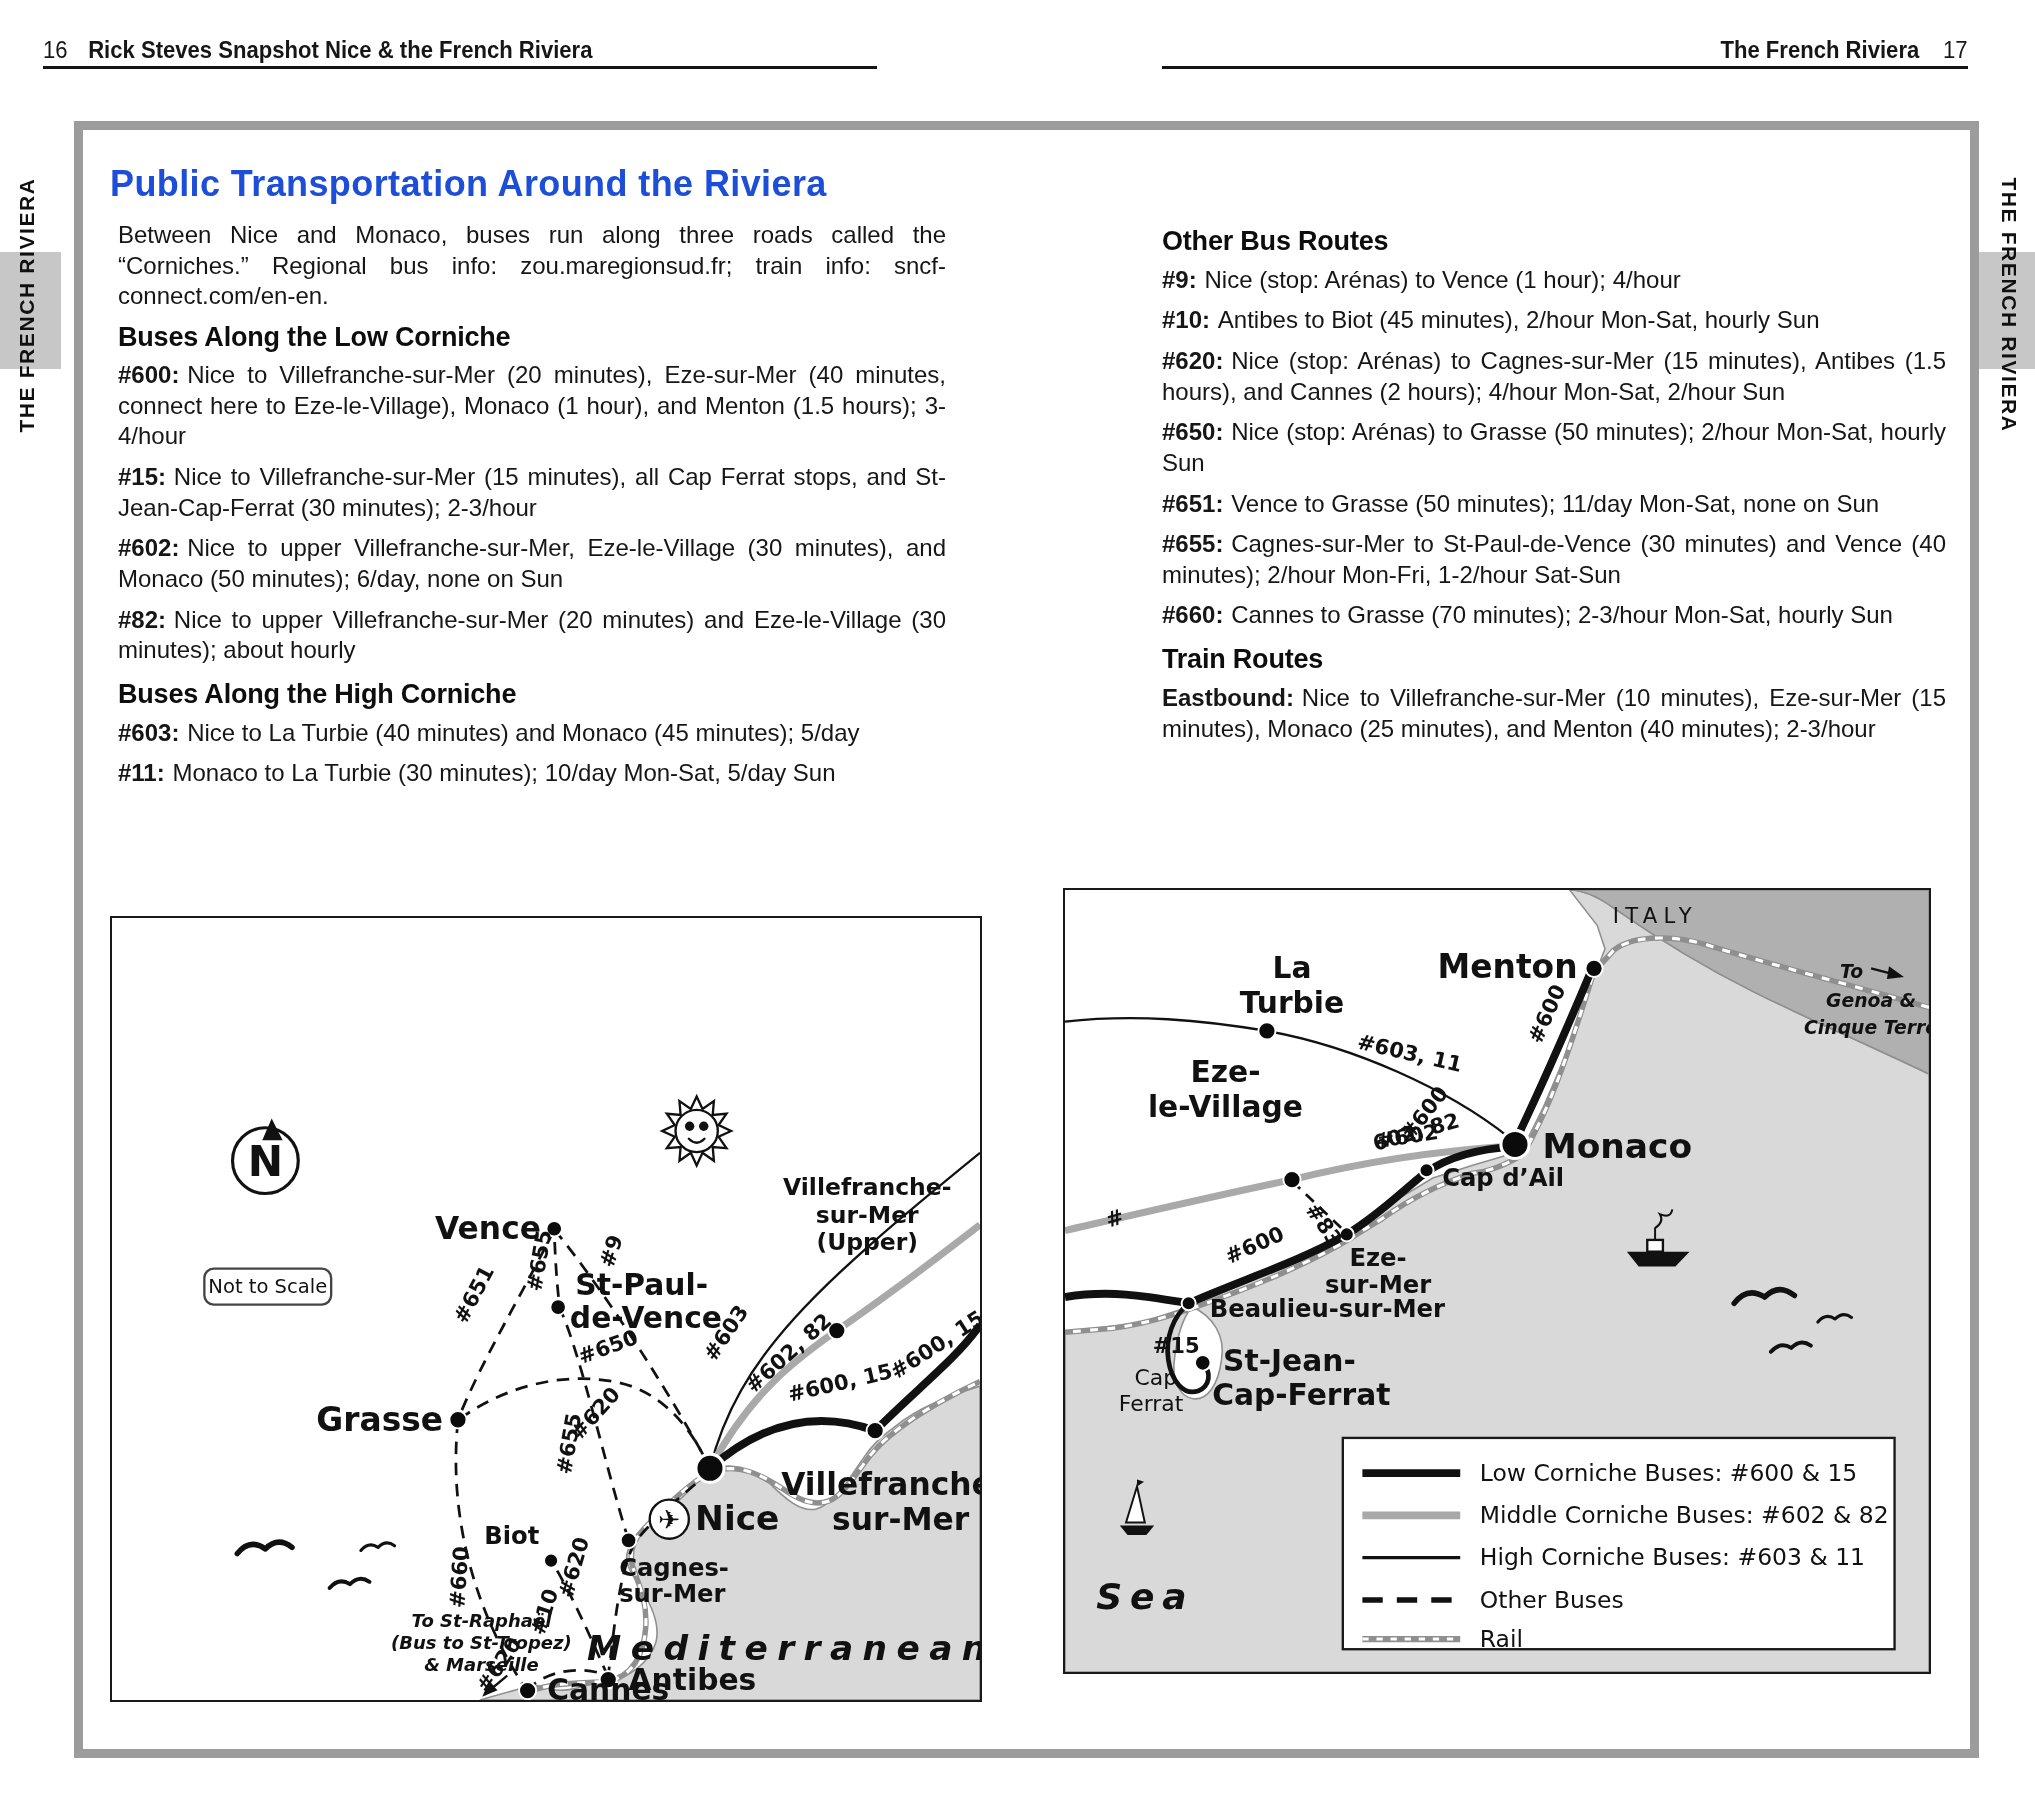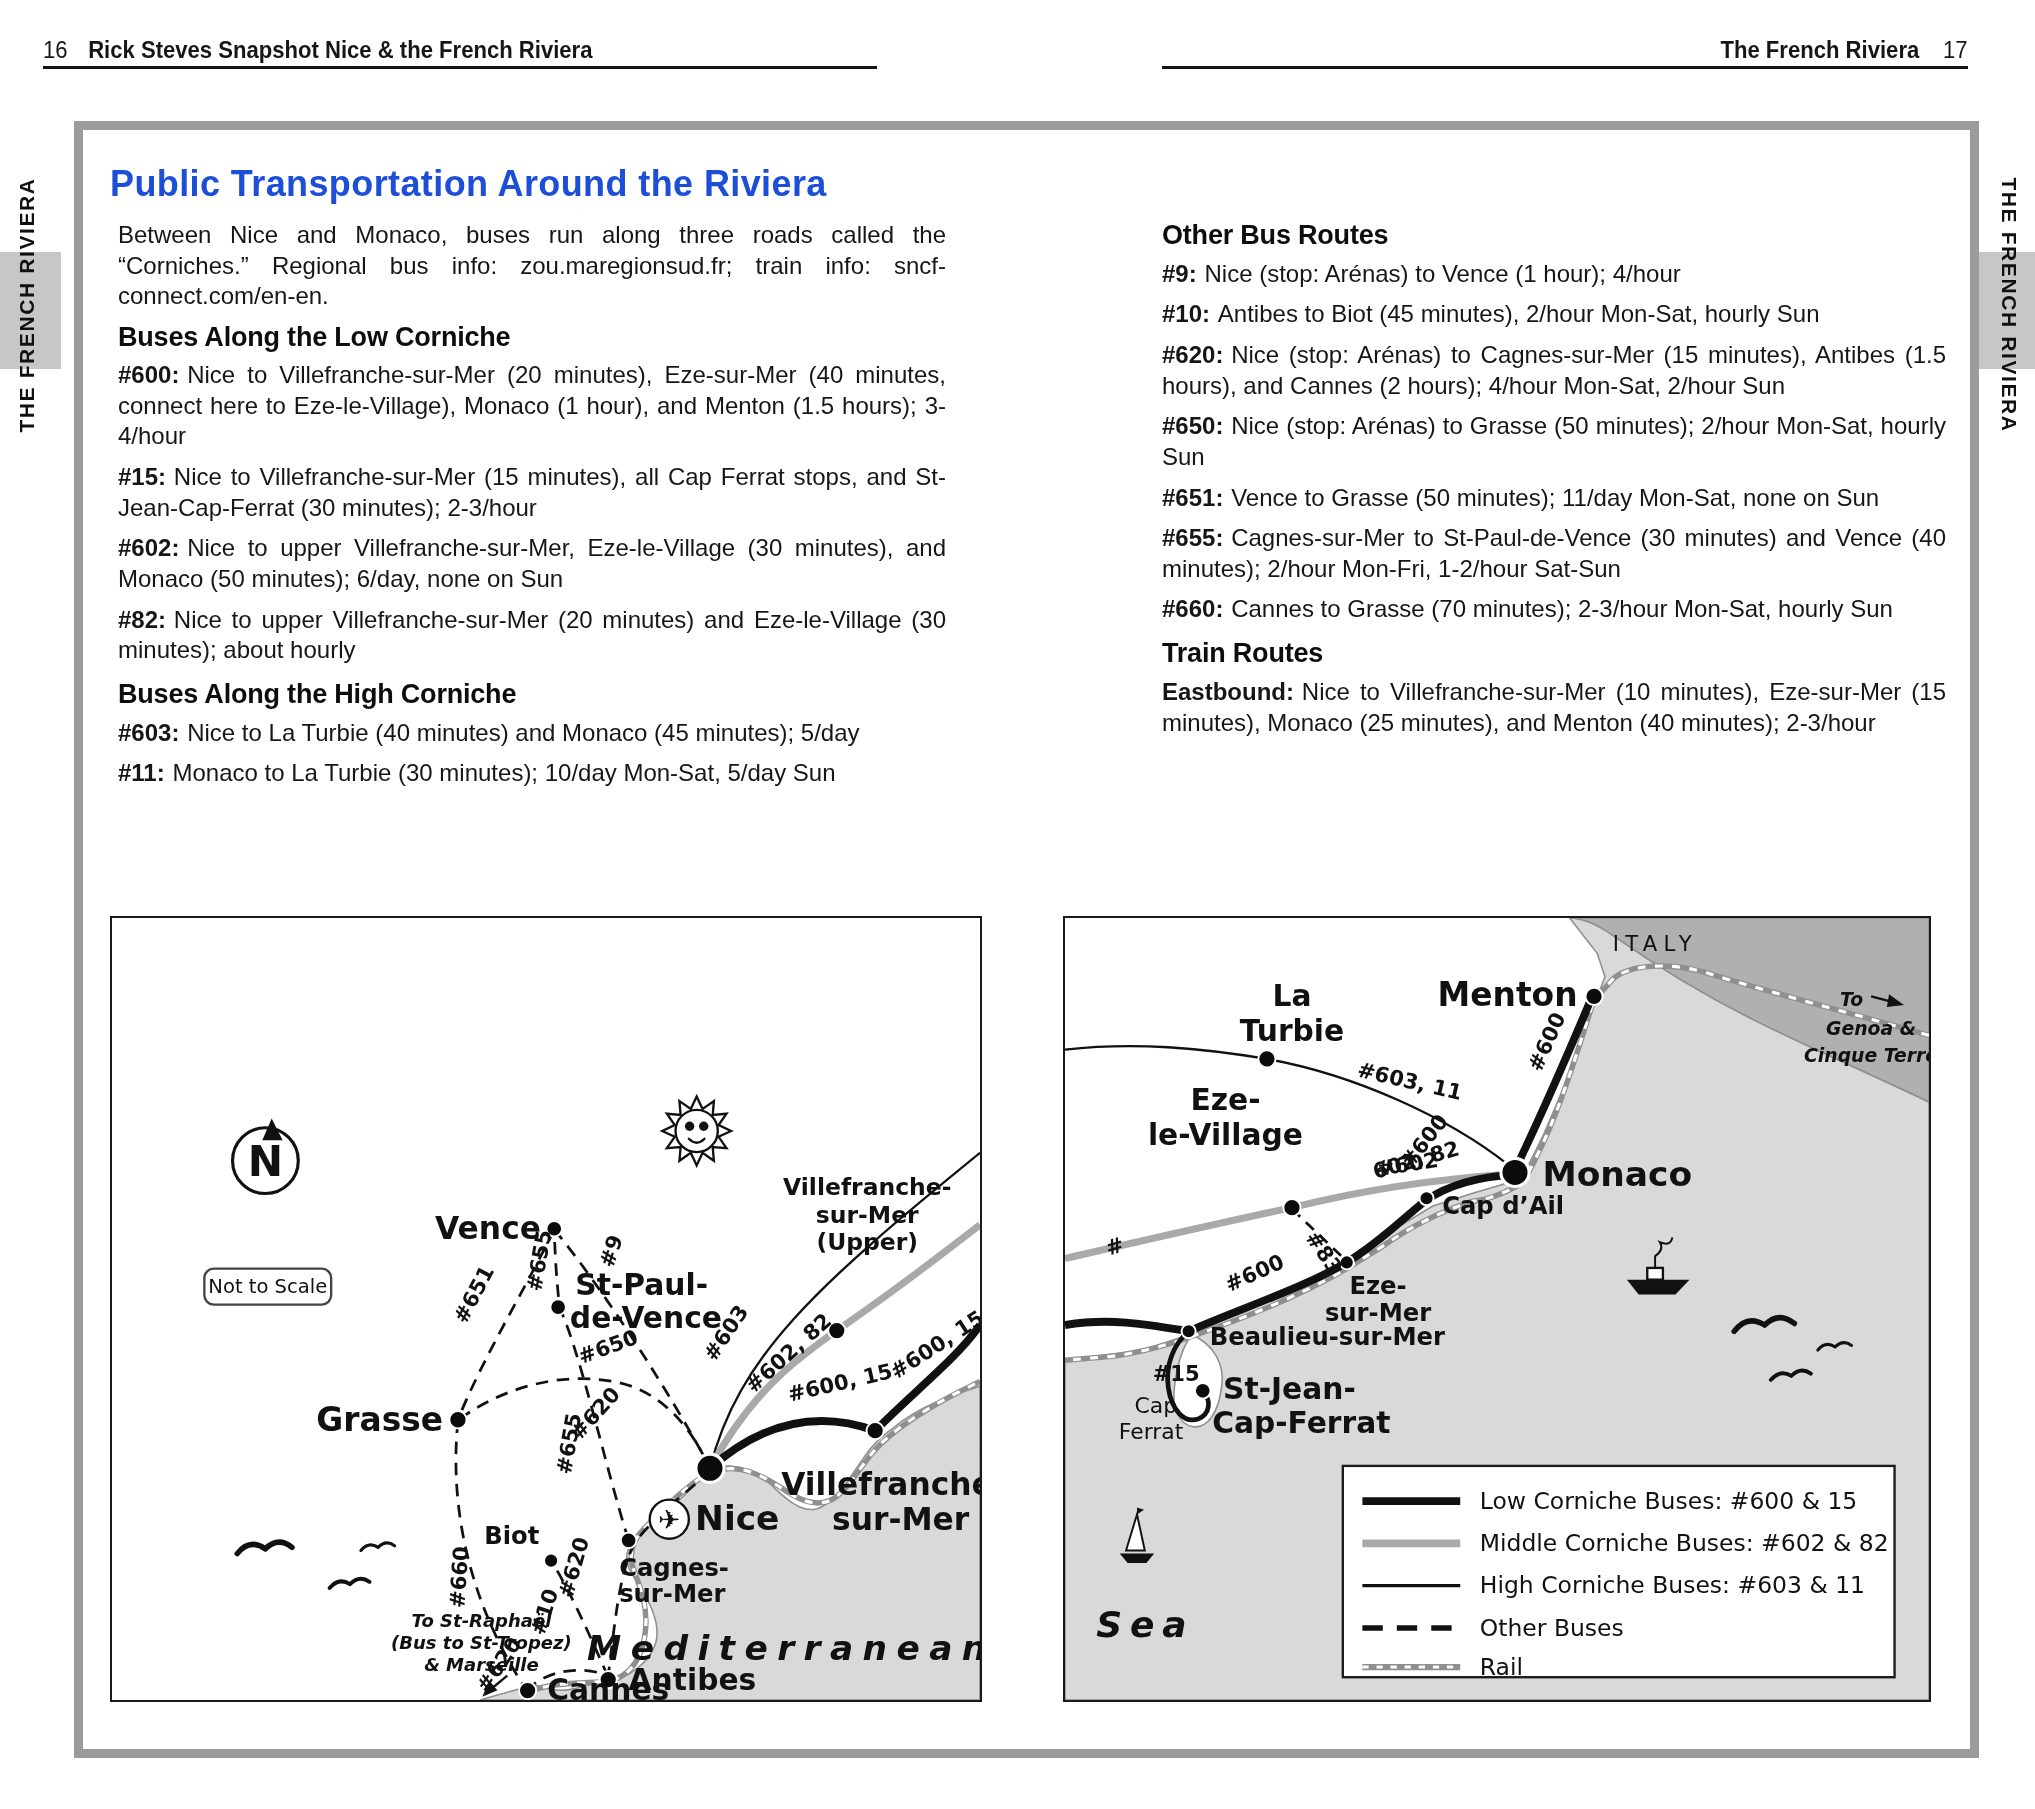--- a/index.html
+++ b/index.html
@@ -23,26 +23,26 @@
   .tabtext{top:293px;width:266px;text-align:center;font-weight:bold;font-size:21px;letter-spacing:1.6px;white-space:nowrap;color:#101010;}
   .tabtext-left{left:-106px;transform:rotate(-90deg);}
   .tabtext-right{left:1876px;transform:rotate(90deg);}
   
   .article-title{left:110px;top:163px;font-size:36px;font-weight:bold;color:#1d4ed8;letter-spacing:0.4px;}
   .col{top:220px;}
   .col-left{left:118px;width:828px;}
   .col-right{left:1162px;width:784px;}
   .col p{font-size:24px;line-height:30.5px;text-align:justify;margin:0 0 10.2px 0;}
   .col h3{font-size:27px;line-height:31px;margin:13.3px 0 7.8px 0;letter-spacing:-0.2px;color:#0d0d0d;}
-  .col h3.first{margin-top:0;}
+  .col h3.first{margin-top:6px;}
   .rt{margin-right:7.8px;}
   
   .mapbox{border:2.3px solid #191919;background:#fff;}
   .map-west{left:110px;top:916px;width:868px;height:782px;}
-  .map-east{left:1063px;top:916px;width:864px;height:782px;text-decoration:underline;}
+  .map-east{left:1063px;top:888px;width:864px;height:782px;text-decoration:underline;}
   svg text{font-family:"DejaVu Sans",sans-serif;fill:#111;}
   .city{font-weight:bold;}
   .rlab{font-weight:bold;font-size:27px;}
   .ital{font-style:italic;}
   .legtxt{font-size:30px;}
 </style>
 </head>
 <body>
 
 <div class="abs hdr hdr-left">

